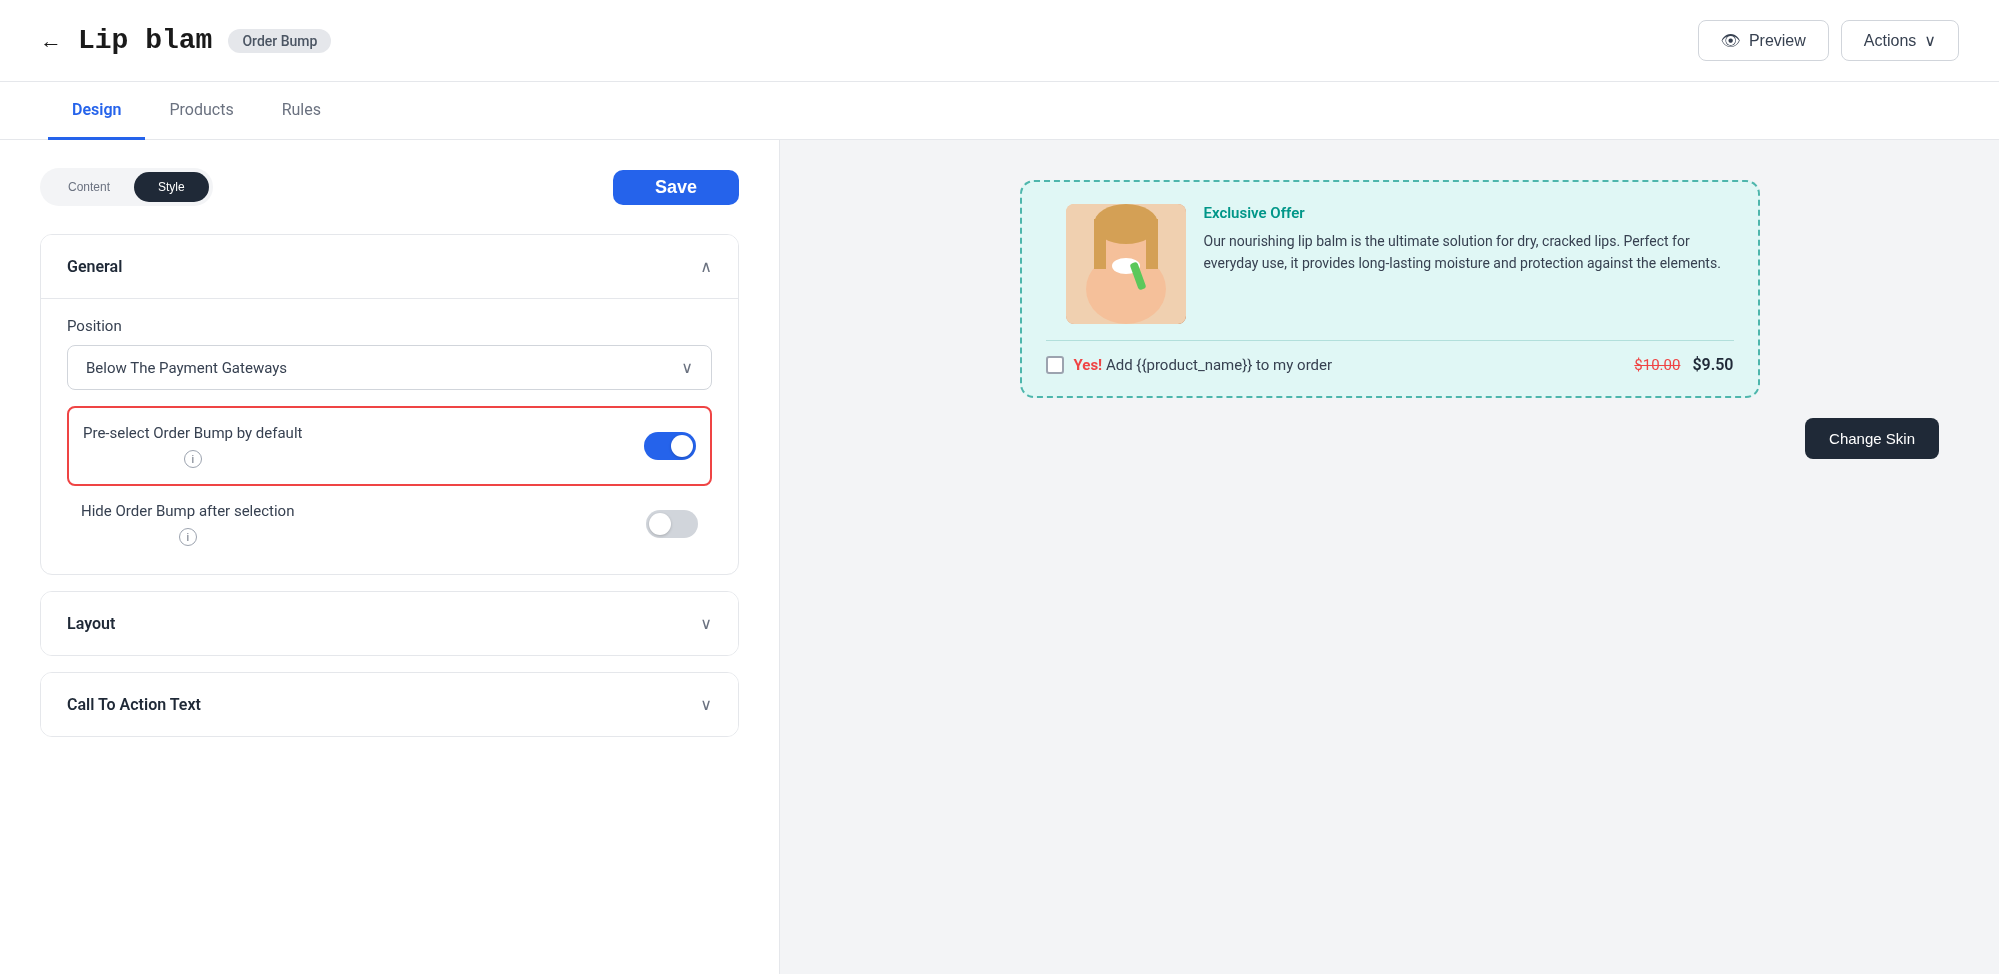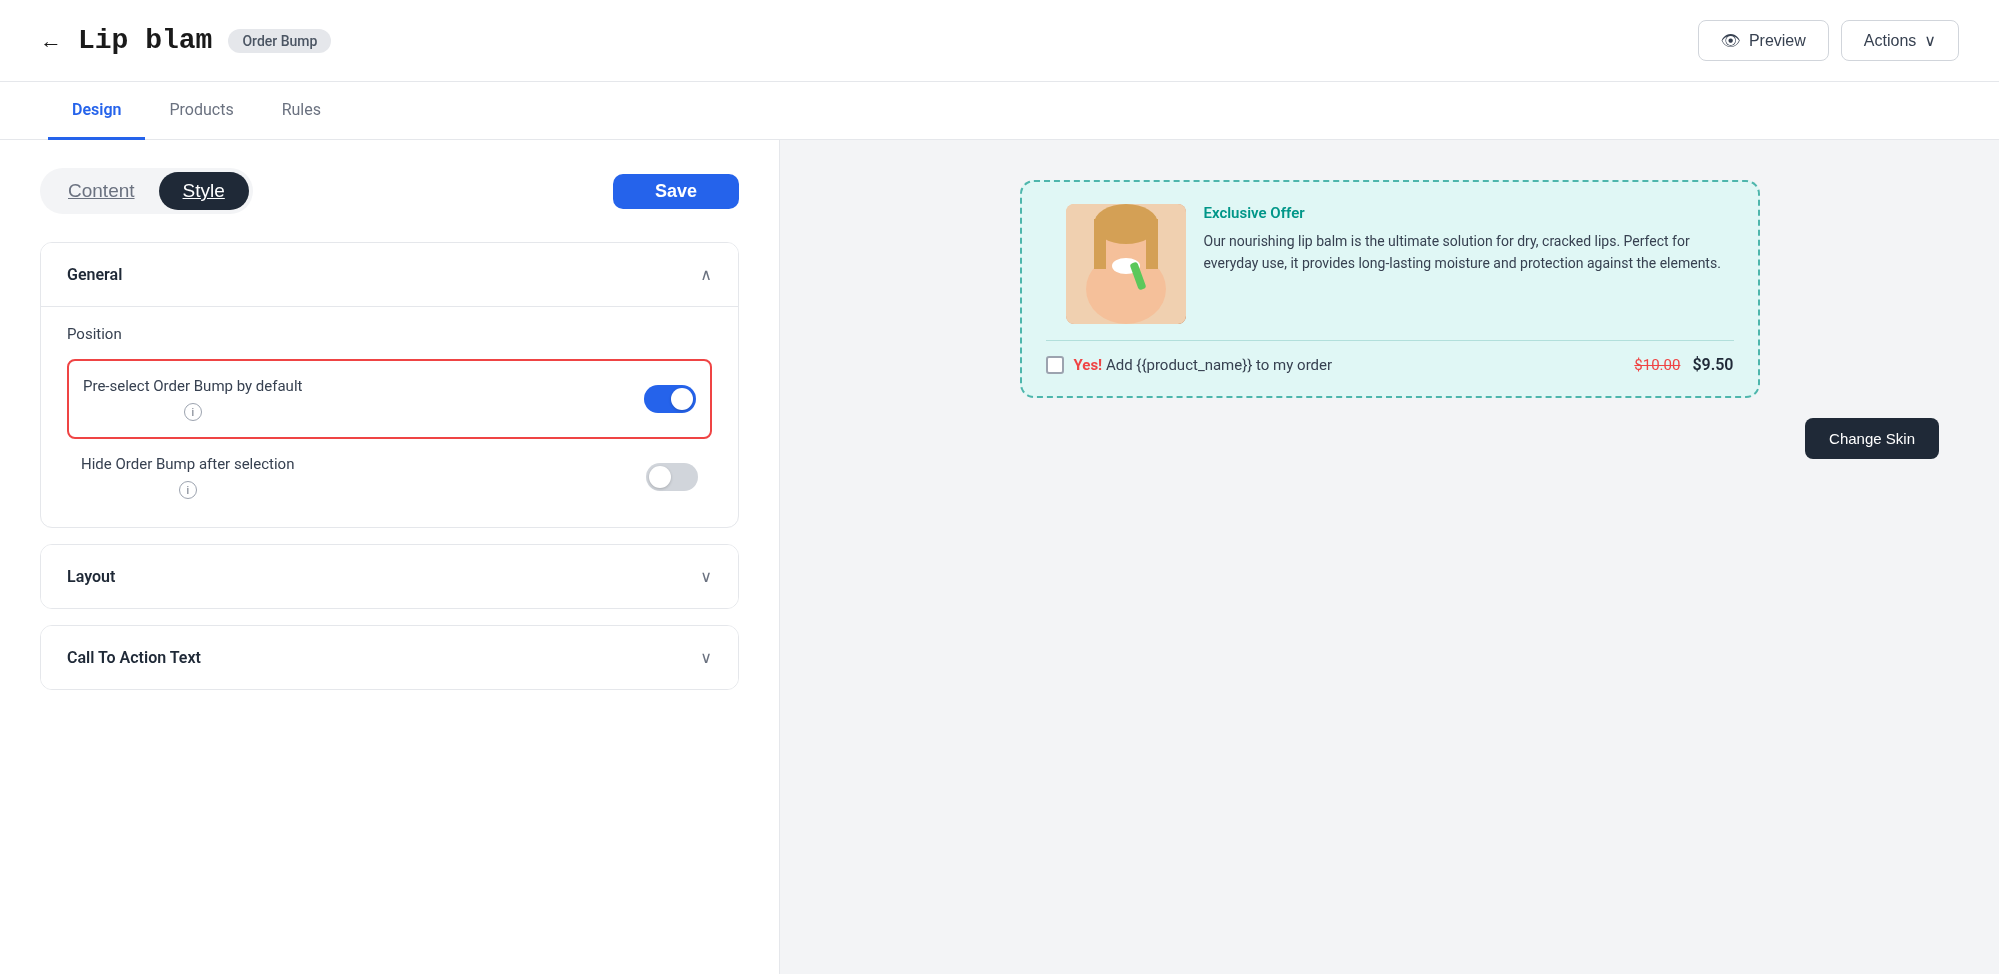--- a/index.html
+++ b/index.html
@@ -118,25 +118,24 @@
     .toggle-group {
       display: flex;
       background: #f3f4f6;
       border-radius: 30px;
       padding: 4px;
     }
     .toggle-btn {
       padding: 8px 24px;
       border-radius: 26px;
       border: none;
-      font-size: 19px;
+      font-size: 12px;
       cursor: pointer;
       background: transparent;
       color: #6b7280;
-      text-decoration: underline;
     }
     .toggle-btn.active {
       background: #1f2937;
       color: #fff;
     }
     .btn-save {
       background: #2563eb;
       color: #fff;
       border: none;
       border-radius: 10px;
@@ -411,20 +410,24 @@
       <button class="btn-save">Save</button>
     </div>
 
     <div class="accordion">
       <div class="accordion-header">
         <span class="accordion-header-title">General</span>
         <span class="chevron-up"></span>
       </div>
       <div class="accordion-body">
         <div class="position-label">Position</div>
+        <div class="select-box">
+          <span>Below The Payment Gateways</span>
+          <span class="chevron-down"></span>
+        </div>
 
         <div class="preselect-row">
           <div class="row-label">
             <span>Pre-select Order Bump by default</span>
             <span class="info-icon">i</span>
           </div>
           <div class="toggle-switch">
             <div class="toggle-track on">
               <div class="toggle-thumb"></div>
             </div>

